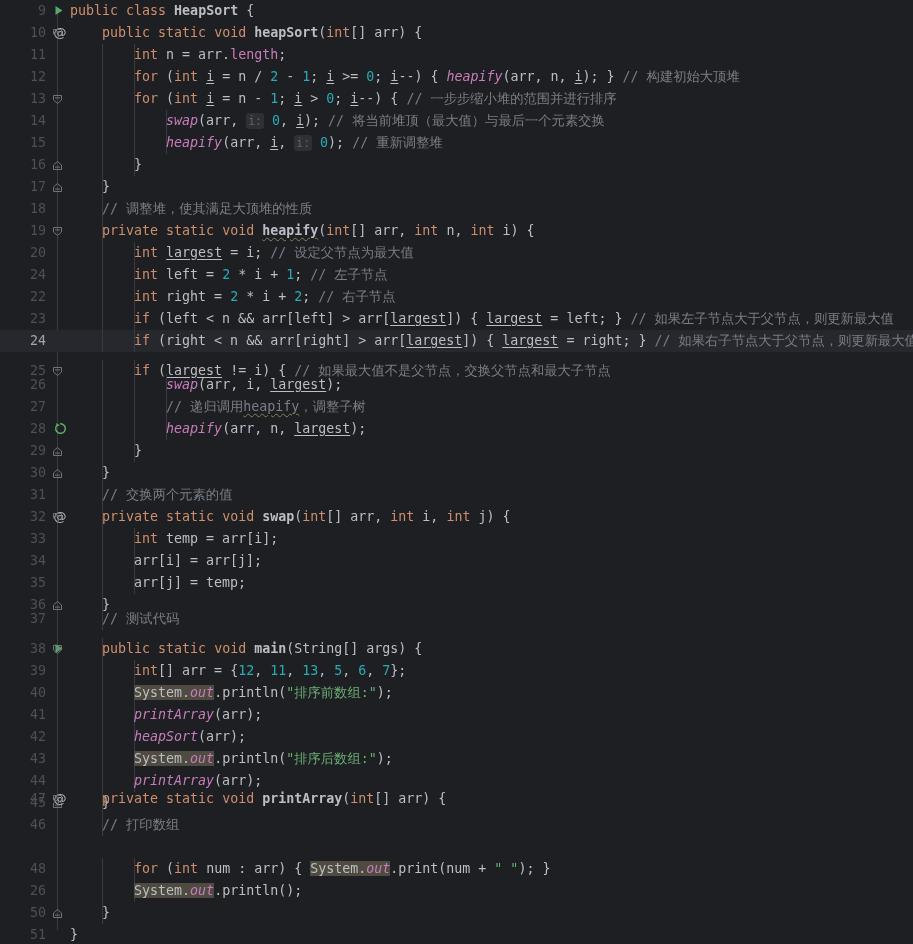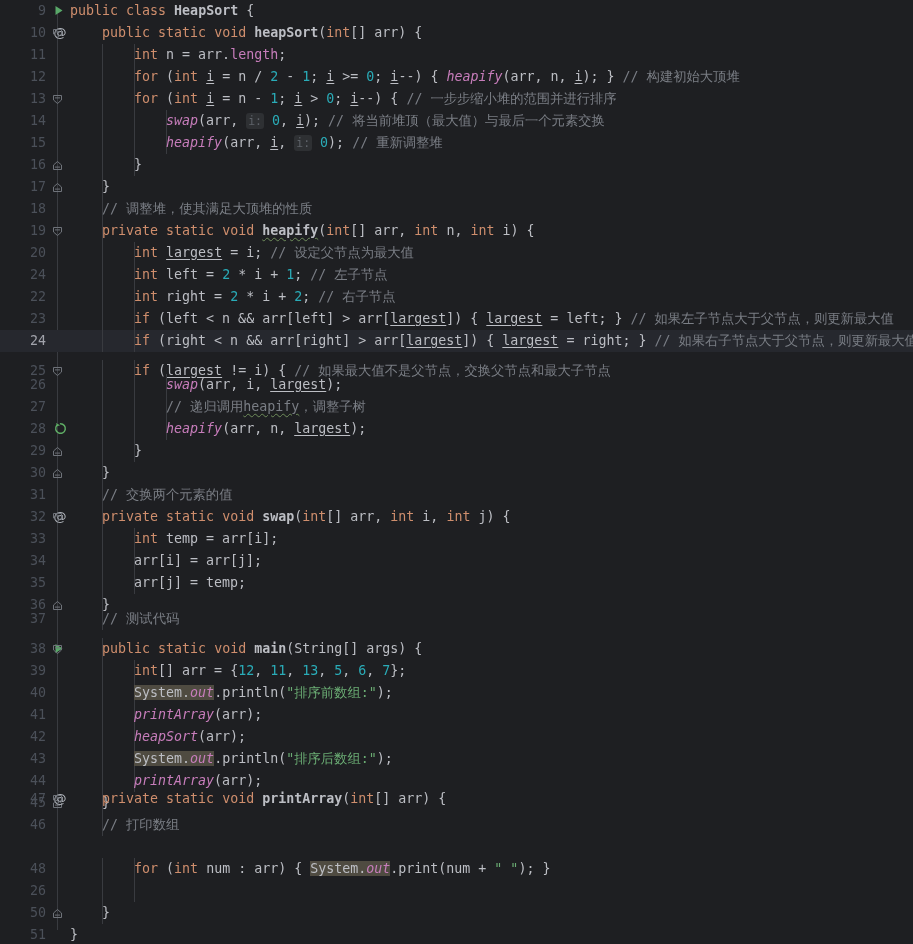--- a/index.html
+++ b/index.html
@@ -224,21 +224,21 @@
       <div class="row" style="top:792px"><span class="lnum">45</span><span class="fold"><svg width="15" height="15" viewBox="0 0 15 15">
             <path d="M3.5 11.5 h8 v-4.5 l-4 -3.5 l-4 3.5 z" fill="none" stroke="#6F737A" stroke-width="1"></path>
             <line x1="5" y1="9.1" x2="10" y2="9.1" stroke="#6F737A" stroke-width="1"></line>
           </svg></span><span class="iguide" style="left:102.1px;top:0;height:22px"></span><span class="code">    }</span></div>
       <div class="row" style="top:814px"><span class="lnum">46</span><span class="iguide" style="left:102.1px;top:0;height:22px"></span><span class="code">    <span class="cmt">// 打印数组</span></span></div>
       <div class="row" style="top:788px"><span class="lnum">47</span><span class="gmark at-pos" style="color:#B4B8BF;font-family:'DejaVu Sans',sans-serif;font-size:13px;">@</span><span class="fold"><svg width="15" height="15" viewBox="0 0 15 15">
             <path d="M3.5 3.5 h8 v4.5 l-4 3.5 l-4 -3.5 z" fill="none" stroke="#6F737A" stroke-width="1"></path>
             <line x1="5" y1="5.9" x2="10" y2="5.9" stroke="#6F737A" stroke-width="1"></line>
           </svg></span><span class="iguide" style="left:102.1px;top:0;height:22px"></span><span class="code">    <span class="kw">private</span> <span class="kw">static</span> <span class="kw">void</span> <span class="mdef">printArray</span>(<span class="kw">int</span>[] arr) {</span></div>
       <div class="row" style="top:858px"><span class="lnum">48</span><span class="iguide" style="left:102.1px;top:0;height:22px"></span><span class="iguide" style="left:134.2px;top:0;height:22px"></span><span class="code">        <span class="kw">for</span> (<span class="kw">int</span> num : arr) { <span class="statbg">System.<span class="fld ital">out</span></span>.print(num + <span class="str">" "</span>); }</span></div>
-      <div class="row" style="top:880px"><span class="lnum">26</span><span class="iguide" style="left:102.1px;top:0;height:22px"></span><span class="iguide" style="left:134.2px;top:0;height:22px"></span></div>
+      <div class="row" style="top:880px"><span class="lnum">26</span><span class="iguide" style="left:102.1px;top:0;height:22px"></span><span class="iguide" style="left:134.2px;top:0;height:22px"></span><span class="code">        <span class="statbg">System.<span class="fld ital">out</span></span>.println();</span></div>
       <div class="row" style="top:902px"><span class="lnum">50</span><span class="fold"><svg width="15" height="15" viewBox="0 0 15 15">
             <path d="M3.5 11.5 h8 v-4.5 l-4 -3.5 l-4 3.5 z" fill="none" stroke="#6F737A" stroke-width="1"></path>
             <line x1="5" y1="9.1" x2="10" y2="9.1" stroke="#6F737A" stroke-width="1"></line>
           </svg></span><span class="iguide" style="left:102.1px;top:0;height:22px"></span><span class="code">    }</span></div>
       <div class="row" style="top:924px"><span class="lnum">51</span><span class="code">}</span></div>
     </div>
 
 </div>
 
 </body></html>

